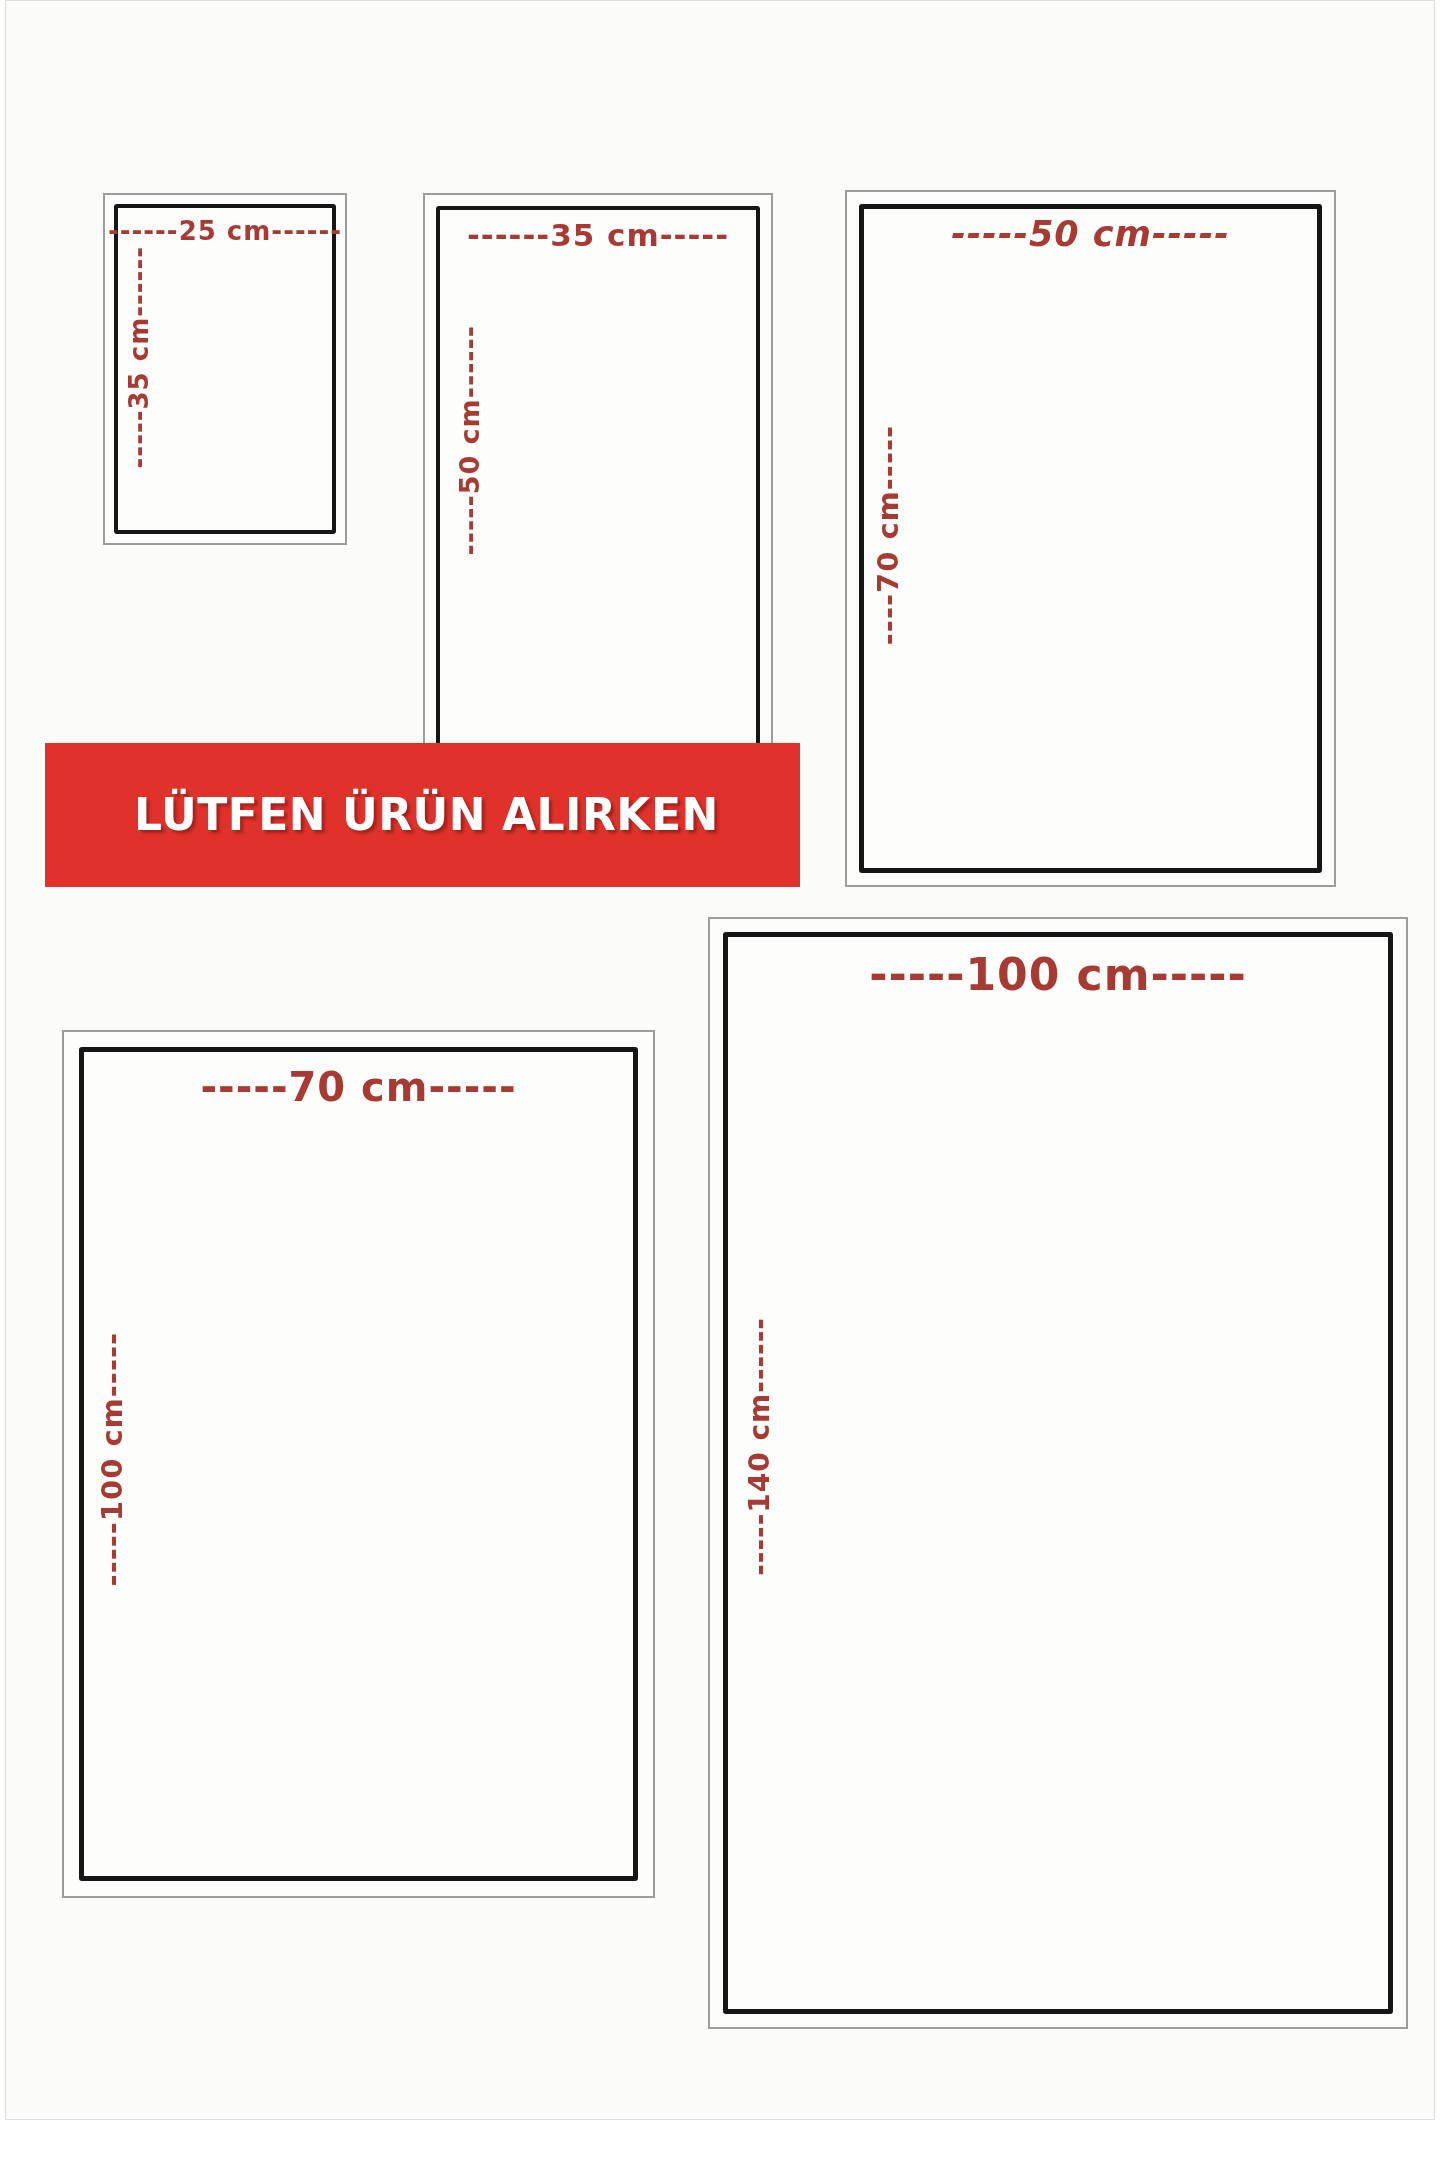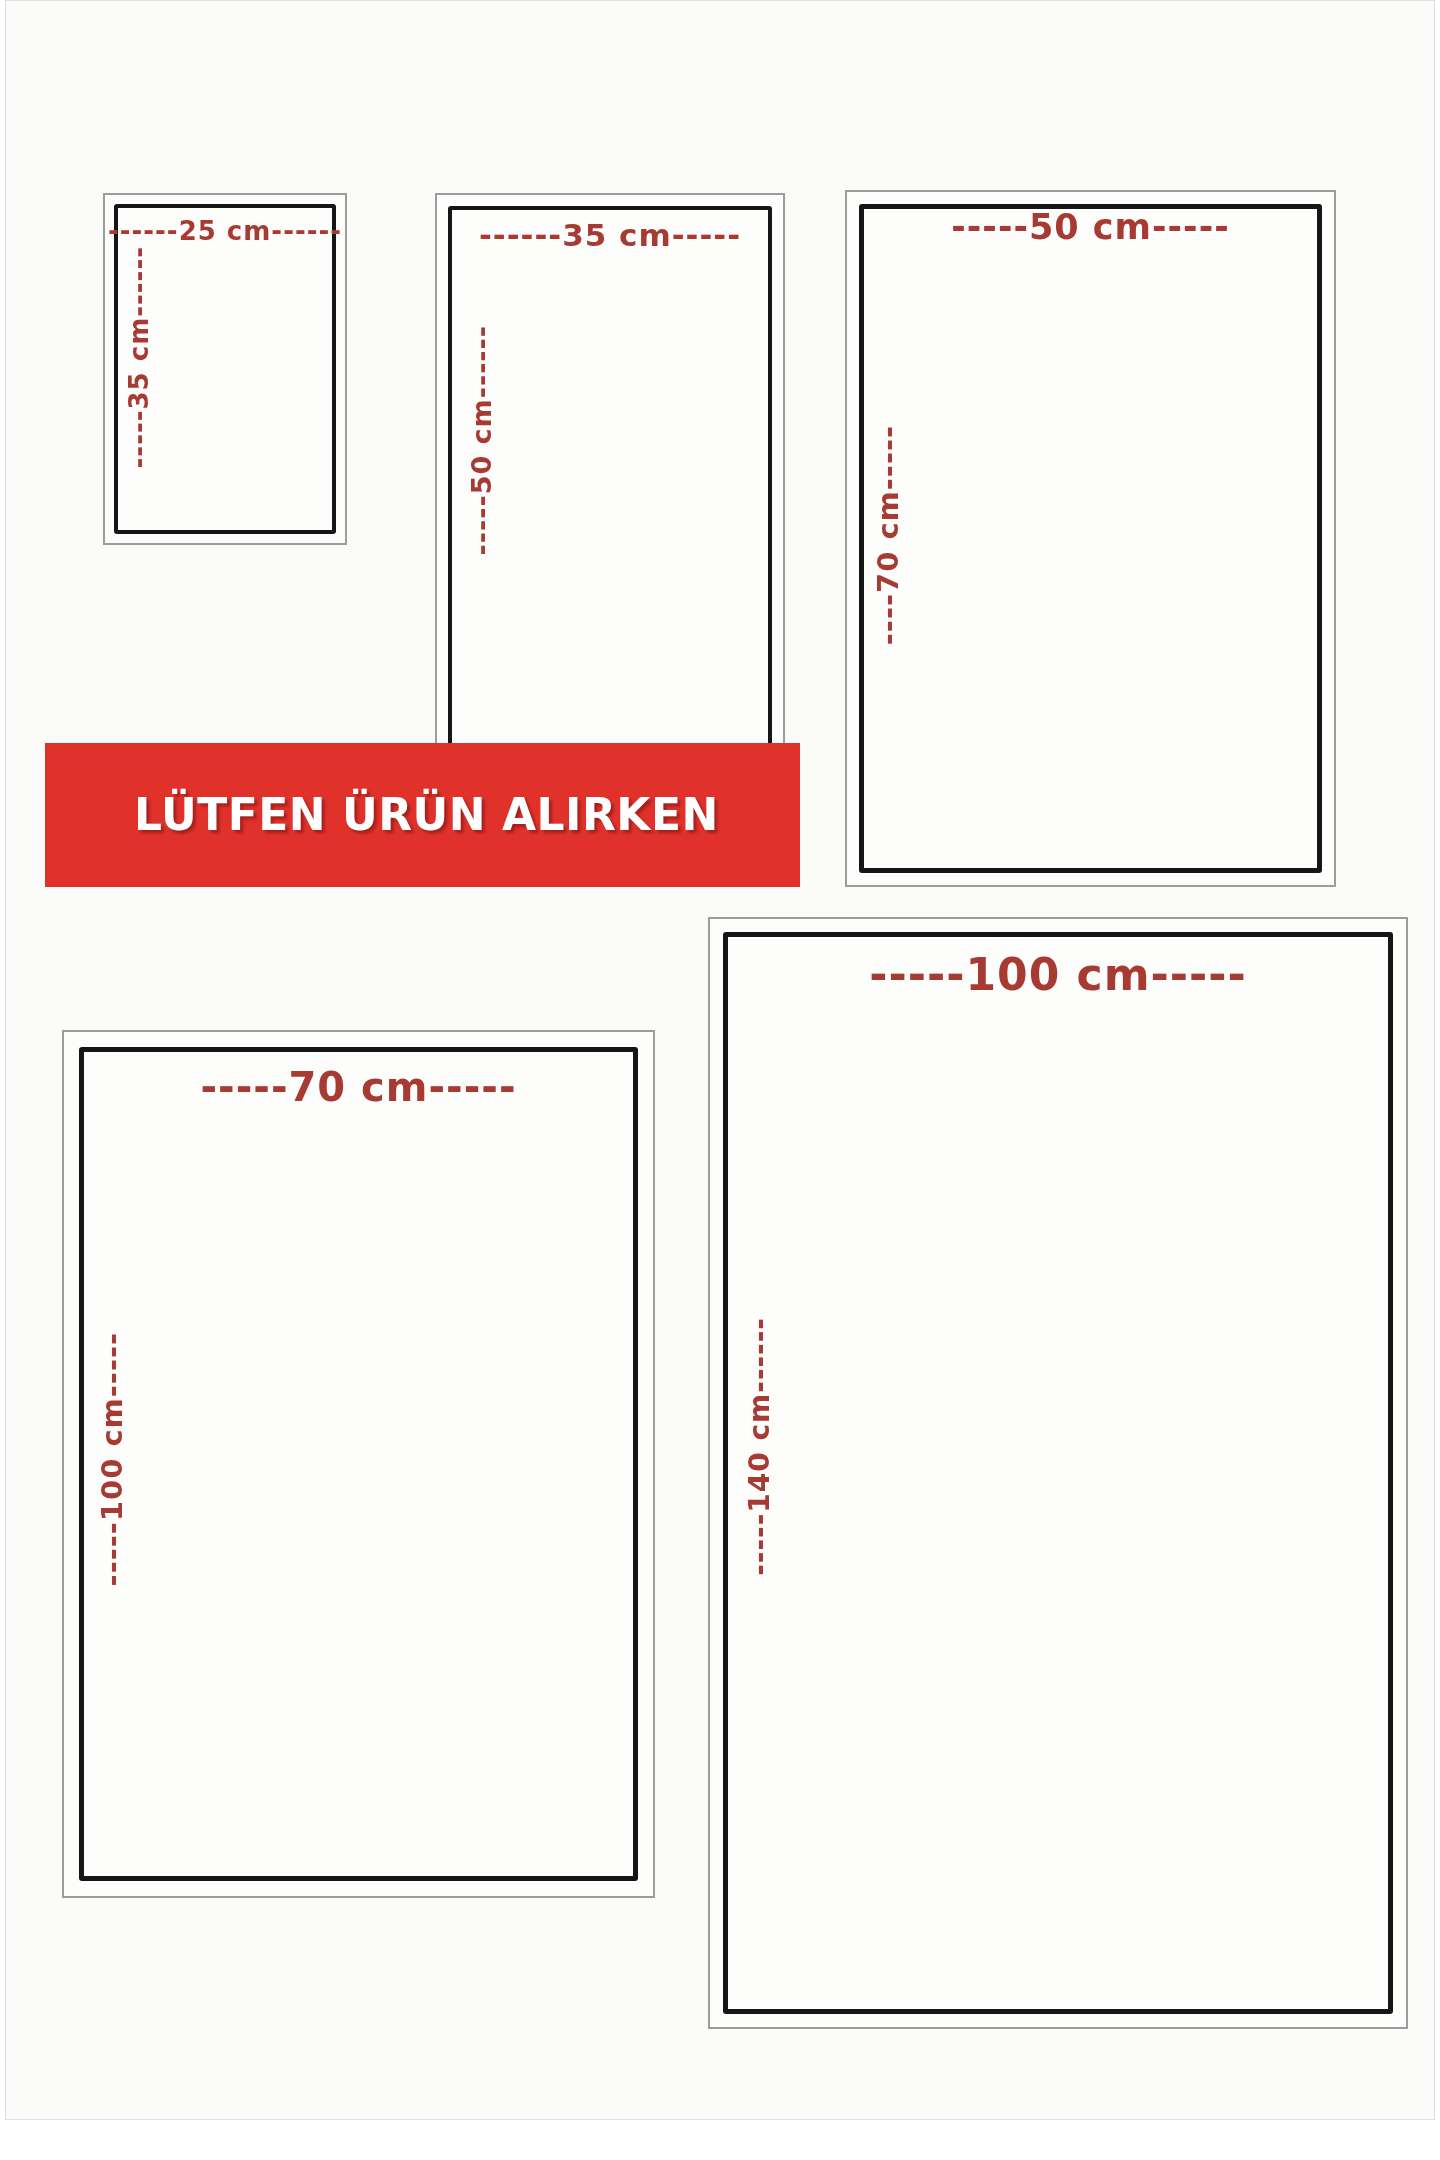--- a/index.html
+++ b/index.html
@@ -56,28 +56,28 @@
   .dim-side {
     writing-mode: vertical-rl;
     transform: rotate(180deg);
   }
   
   .b1 { left: 103px; top: 193px; width: 244px; height: 352px; }
   .b1 .inner { inset: 9px;  border-width: 4px; }
   .b1 .dim-top  { font-size: 26px; top: 10px; }
   .b1 .dim-side { font-size: 26px; left: 8px;  top: 38px; }
   
-  .b2 { left: 423px; top: 193px; width: 350px; height: 622px; margin-left: 12px; }
+  .b2 { left: 423px; top: 193px; width: 350px; height: 622px; }
   .b2 .inner { inset: 11px; border-width: 4px; }
   .b2 .dim-top  { font-size: 31px; top: 10px; }
   .b2 .dim-side { font-size: 27px; left: 16px; top: 115px; }
   
   .b3 { left: 845px; top: 190px; width: 491px; height: 697px; }
   .b3 .inner { inset: 12px; border-width: 5px; }
-  .b3 .dim-top  { font-size: 35px; top: 1px; }
+  .b3 .dim-top  { font-size: 35px; top: 8px; font-style: italic; }
   .b3 .dim-side { font-size: 29px; left: 10px; top: 216px; }
   
   .b4 { left: 62px; top: 1030px; width: 593px; height: 868px; padding-left: 8px; }
   .b4 .inner { inset: 15px; border-width: 5px; }
   .b4 .dim-top  { font-size: 40px; top: 15px; }
   .b4 .dim-side { font-size: 29px; left: 14px; top: 280px; }
   
   .b5 { left: 708px; top: 917px; width: 700px; height: 1112px; }
   .b5 .inner { inset: 13px; border-width: 5px; }
   .b5 .dim-top  { font-size: 44px; top: 16px; }

